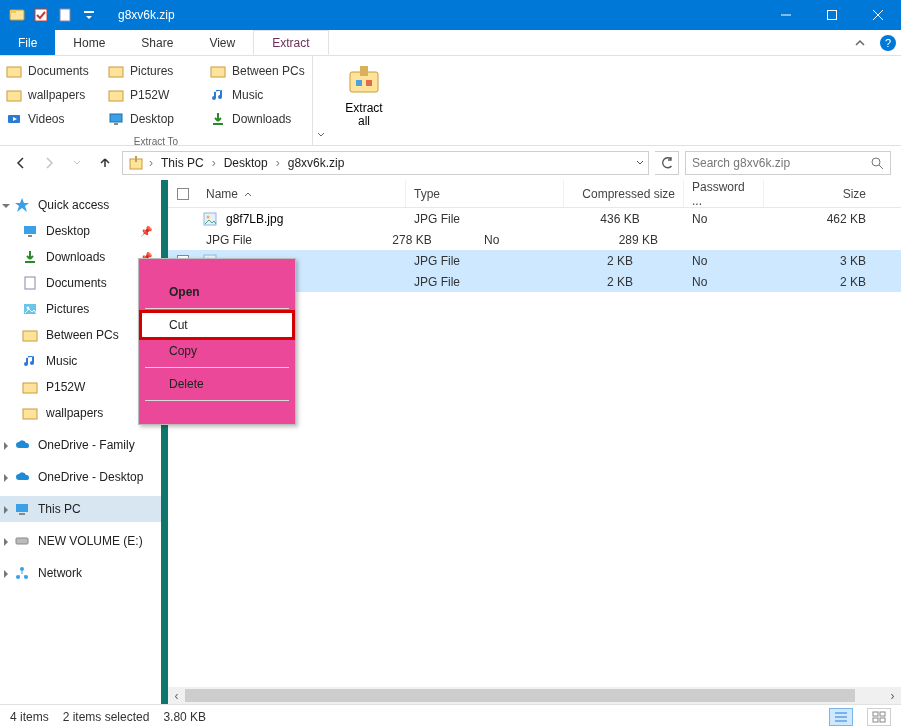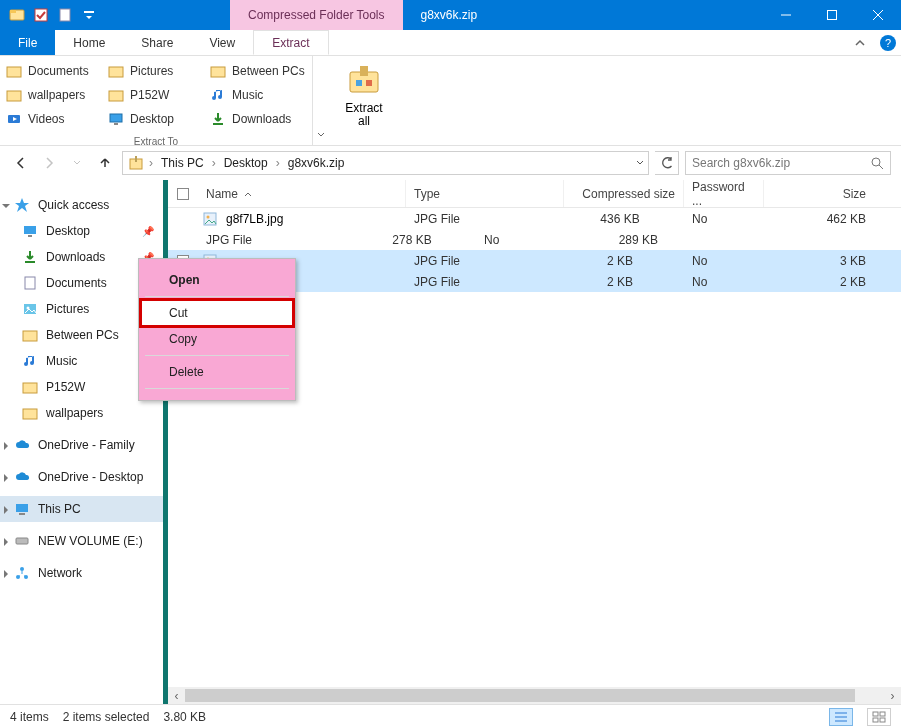--- a/index.html
+++ b/index.html
@@ -40,21 +40,21 @@
 .addrbar .crumb-box { flex: 1; height: 24px; border: 1px solid #cfcfcf; display: flex; align-items: center; padding: 0 4px; gap: 2px; }
 .addrbar .crumb-box .zicon { width: 18px; height: 18px; }
 .addrbar .crumb { padding: 0 4px; color: #222; }
 .addrbar .sep { color: #888; padding: 0 2px; }
 .addrbar .crumb-box .end { margin-left: auto; display: flex; align-items: center; gap: 6px; color: #555; }
 .addrbar .refresh { width: 24px; height: 24px; border: 1px solid #cfcfcf; border-left: none; display: flex; align-items: center; justify-content: center; color: #555; }
 .addrbar .search { width: 206px; height: 24px; border: 1px solid #cfcfcf; display: flex; align-items: center; padding: 0 6px; color: #777; gap: 6px; }
 .addrbar .search span { flex: 1; }
 
 .body { display: flex; height: 524px; }
-.nav { width: 168px; border-right: 5px solid #0f766e; padding: 6px 0; overflow: hidden; }
+.nav { width: 168px; border-right: 7px solid #0f766e; padding: 6px 0; overflow: hidden; }
 .nav .item { display: flex; align-items: center; gap: 8px; padding: 5px 8px 5px 22px; color: #222; position: relative; }
 .nav .item.top { padding-left: 14px; margin-top: 6px; }
 .nav .item .ic { width: 16px; height: 16px; display: flex; align-items: center; justify-content: center; }
 .nav .item .pin { position: absolute; right: 8px; color: #8a8a8a; font-size: 10px; }
 .nav .item.sel { background: #d8e6f2; }
 .nav .item.caret::before { content: ""; position: absolute; left: 4px; top: 10px; border: 4px solid transparent; border-left-color: #777; }
 .nav .item.caret.open::before { border: 4px solid transparent; border-top-color: #777; top: 12px; left: 2px; }
 
 .main { flex: 1; display: flex; flex-direction: column; position: relative; }
 .cols { height: 28px; border-bottom: 1px solid #e8e8e8; display: flex; align-items: center; color: #444; }
@@ -73,21 +73,21 @@
 .row .ck { width: 30px; display: flex; justify-content: center; }
 .row .ck .box { width: 12px; height: 12px; border: 1px solid #888; background: #fff; display: none; }
 .row.sel .ck .box { display: block; }
 .row .nm { width: 208px; display: flex; align-items: center; gap: 8px; padding-left: 4px; }
 .row .nm .thumb { width: 16px; height: 16px; }
 .row .ty { width: 158px; padding-left: 8px; color: #333; }
 .row .cs { width: 120px; text-align: center; padding-right: 8px; color: #333; }
 .row .pw { width: 80px; padding-left: 8px; color: #333; }
 .row .sz { width: 110px; text-align: right; padding-right: 8px; color: #333; }
 
-.ctxmenu { position: absolute; left: 138px; top: 258px; width: 158px; background: #f9a8d4; border: 1px solid #bcbcbc; box-shadow: 2px 2px 4px rgba(0,0,0,.25); padding: 8px 2px; z-index: 10; }
+.ctxmenu { position: absolute; left: 138px; top: 258px; width: 158px; background: #ec4899; border: 1px solid #bcbcbc; box-shadow: 2px 2px 4px rgba(0,0,0,.25); padding: 20px 2px; z-index: 10; }
 .ctxmenu .mi { padding: 6px 8px 6px 28px; color: #222; }
 .ctxmenu .mi.bold { font-weight: 600; }
 .ctxmenu .msep { height: 1px; background: #d9d9d9; margin: 3px 4px; }
 .ctxmenu .mi.hl { outline: 3px solid #d40000; outline-offset: -1px; background: #fff; }
 
 .hscroll { position: absolute; left: 168px; right: 0; bottom: 24px; height: 17px; background: #f0f0f0; display: flex; align-items: center; }
 .hscroll .ar { width: 17px; height: 17px; display: flex; align-items: center; justify-content: center; color: #666; }
 .hscroll .track { flex: 1; height: 17px; background: #f0f0f0; position: relative; }
 .hscroll .thumb { position: absolute; left: 0; top: 2px; height: 13px; width: 670px; background: #cdcdcd; }
 
@@ -120,21 +120,20 @@
           <rect x="3" y="2" width="10" height="12" fill="#fff" stroke="#88a"></rect>
         </svg>
     </div>
     <div class="qicon">
       <svg viewBox="0 0 16 16">
           <rect x="3" y="4" width="10" height="2" fill="#fff"></rect>
           <path d="M5 9l3 3 3-3" fill="#fff"></path>
         </svg>
     </div>
   </div>
-  <div class="context-tab">Compressed Folder Tools</div>
   <div class="title">g8xv6k.zip</div>
   <div class="spacer"></div>
   <div class="winbtn">
       <svg viewBox="0 0 10 10">
         <line x1="0" y1="5" x2="10" y2="5"></line>
       </svg>
     </div>
   <div class="winbtn">
       <svg viewBox="0 0 10 10">
         <rect x="0.5" y="0.5" width="9" height="9"></rect>

